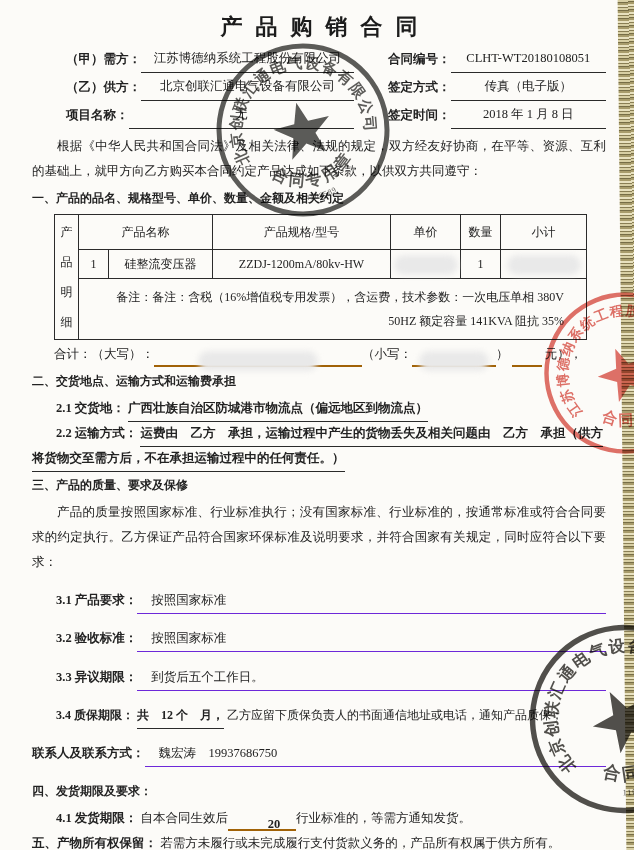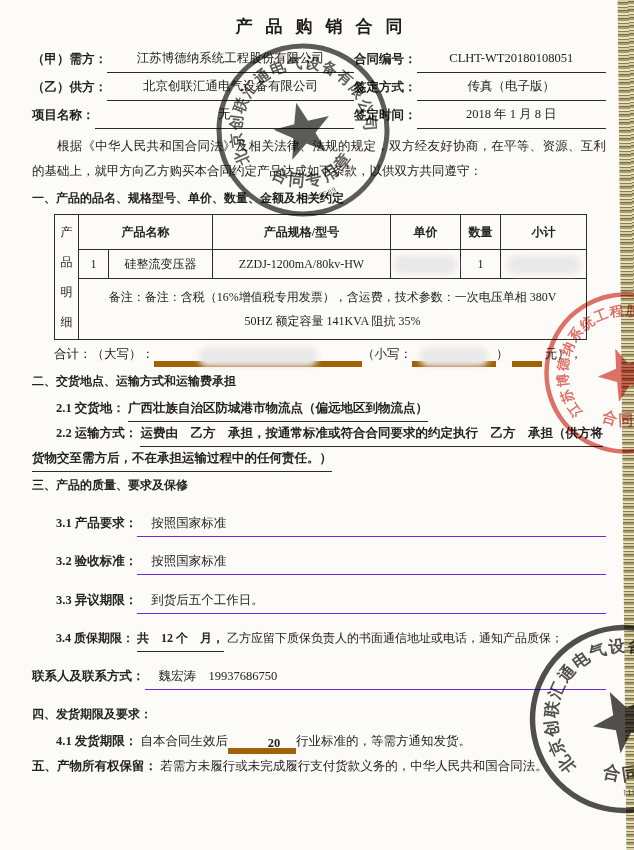--- a/index.html
+++ b/index.html
@@ -1,49 +1,49 @@
 <!DOCTYPE html>
 <html><head>
 <meta charset="utf-8">
 <style>
   html,body{margin:0;padding:0;background:#e8e8e8;}
   .page{position:relative;width:634px;height:850px;background:#fcfbf8;overflow:hidden;
         font-family:"Liberation Serif","DejaVu Serif",serif;color:#222;}
   .content{position:absolute;left:0;top:0;width:634px;box-sizing:border-box;
            padding:14px 28px 0 32px;font-size:12.5px;line-height:25px;z-index:2;}
-  .title{margin:0 0 6px 0;text-align:center;font-size:17px;font-weight:700;
+  .title{margin:0 0 6px 0;text-align:center;font-size:22px;font-weight:700;
          letter-spacing:13px;padding-left:13px;color:#1c1c1c;}
   .hdr{display:flex;line-height:27px;}
   .hdr-l{width:322px;}
   .hdr-r{flex:1;}
   .frow{display:flex;align-items:flex-end;}
-  .flabel{white-space:nowrap;font-weight:700;}
+  .flabel{white-space:nowrap;font-weight:700;margin-left:34px;}
   .fval{flex:1;border-bottom:1px solid #2a2a2a;text-align:center;white-space:nowrap;
         overflow:hidden;}
   .preamble{margin:5px 0 2px 0;text-indent:2em;text-align:justify;}
   .sec-h{font-weight:700;margin:2px 0;font-size:12px;}
   .item{margin:0;text-indent:24px;}
   .flexrow{display:flex;text-indent:0;padding-left:24px;}
   .fill{flex:1;border-bottom:1px solid #6d28d9;padding-left:14px;font-weight:400;}
   .lbl{white-space:nowrap;font-weight:700;}
   .ul{border-bottom:1px solid #2a2a2a;padding-bottom:6px;font-weight:700;}
-  .uv{display:inline-block;border-bottom:6px solid #a16207;height:17px;
+  .uv{display:inline-block;border-bottom:2px solid #a16207;height:17px;
       vertical-align:bottom;text-align:center;font-weight:700;}
   .redact{display:inline-block;height:12px;border-radius:6px;background:#e9e9e9;
           box-shadow:0 0 5px 4px rgba(233,233,233,.95);filter:blur(1.5px);
           vertical-align:middle;}
   table.prod{border-collapse:collapse;table-layout:fixed;width:532px;
              margin:3px 0 2px 22px;font-size:12px;text-align:center;}
   table.prod td,table.prod th{border:1px solid #2b2b2b;padding:2px 4px;
              font-weight:400;line-height:22px;}
-  table.prod th{height:30px;font-weight:bold;}
+  table.prod th{height:30px;}
   .gcell{width:24px;}
   .gstack{display:flex;flex-direction:column;justify-content:space-around;
           height:120px;align-items:center;}
-  .notecell{text-align:center;padding:4px 22px !important;line-height:24px !important;}
+  .notecell{text-align:right;padding:4px 22px !important;line-height:24px !important;}
   .total-line{margin:2px 0 2px 22px;}
   .tight{font-size:12px;}
   .s6{margin:0;text-align:justify;line-height:25px;}
   
   .binding-texture{position:absolute;right:0;top:0;width:20px;height:100%;z-index:4;
      background:repeating-linear-gradient(178deg,
        #d8cfa4 0px,#d8cfa4 2px,#776e47 2px,#3px,#a89c6c 3px,#a89c6c 5px,
        #e8e1bf 5px,#e8e1bf 7px,#8a7f55 7px,#8a7f55 8px);
      background:repeating-linear-gradient(178deg,
        #d8cfa4 0px,#d8cfa4 2px,#776e47 2px,#776e47 3px,#a89c6c 3px,#a89c6c 5px,
@@ -146,24 +146,25 @@
       <span>元），</span>
     </div>
 
     <p class="sec-h">二、交货地点、运输方式和运输费承担</p>
     <p class="item">
       <span class="lbl">2.1 交货地：</span>
       <span class="ul">广西壮族自治区防城港市物流点（偏远地区到物流点）</span>
     </p>
     <p class="item">
       <span class="lbl">2.2 运输方式：</span>
-      <span class="ul">运费由　乙方　承担，按通常标准或符合合同要求的约定执行　乙方　承担（供方将货物交至需方后，不在承担运输过程中的任何责任。）</span>
+      <span class="ul">运费由　乙方　承担，运输过程中产生的货物丢失及相关问题由　乙方　承担（供方将货物交至需方后，不在承担运输过程中的任何责任。）</span>
     </p>
 
     <p class="sec-h">三、产品的质量、要求及保修</p>
+    <p class="preamble" style="margin:0;">产品的质量按照国家标准、行业标准执行；没有国家标准、行业标准的，按通常标准或符合合同要求的约定执行。乙方保证产品符合国家环保标准及说明要求，并符合国家有关规定，同时应符合以下要求：</p>
     <p class="flexrow">
       <span class="lbl">3.1 产品要求：</span>
       <span class="fill">按照国家标准</span>
     </p>
     <p class="flexrow">
       <span class="lbl">3.2 验收标准：</span>
       <span class="fill">按照国家标准</span>
     </p>
     <p class="flexrow">
       <span class="lbl">3.3 异议期限：</span>
@@ -180,21 +181,21 @@
     </p>
 
     <p class="sec-h">四、发货期限及要求：</p>
     <p class="item">
       <span class="lbl">4.1 发货期限：</span>
       <span>自本合同生效后</span><span class="uv" style="width:68px">20</span><span>行业标准的，等需方通知发货。</span>
     </p>
 
     <p class="s6">
       <span class="lbl">五、产物所有权保留：</span>
-      <span>若需方未履行或未完成履行支付货款义务的，中华人民共和国合同法。</span>
+      <span>若需方未履行或未完成履行支付货款义务的，产品所有权属于供方所有。</span>
     </p>
 
   </div>
 
   <div class="binding-texture"></div>
 
   <div class="stamp stamp-top">
     <svg width="180" height="180" viewBox="0 0 180 180" color="#3d3c3a">
       <circle cx="90" cy="90" r="84" fill="none" stroke="currentColor" stroke-width="5"></circle>
       <path id="ta1" d="M 30.1,106 A 62,62 0 1 1 149.9,106" fill="none"></path>

